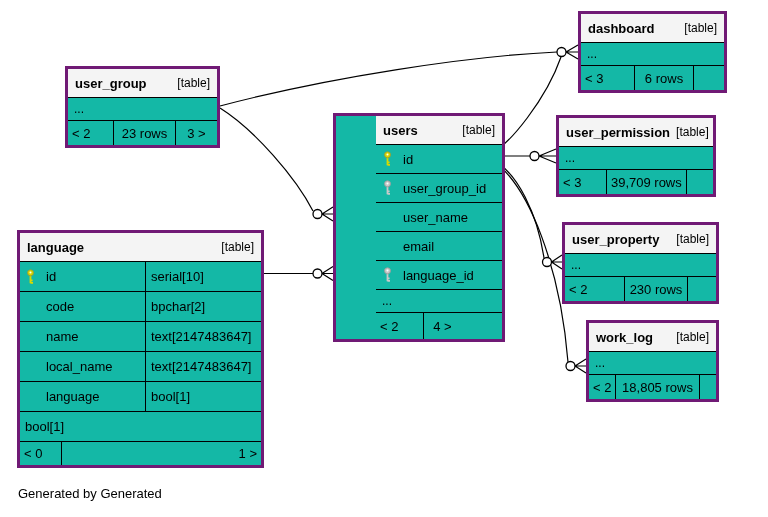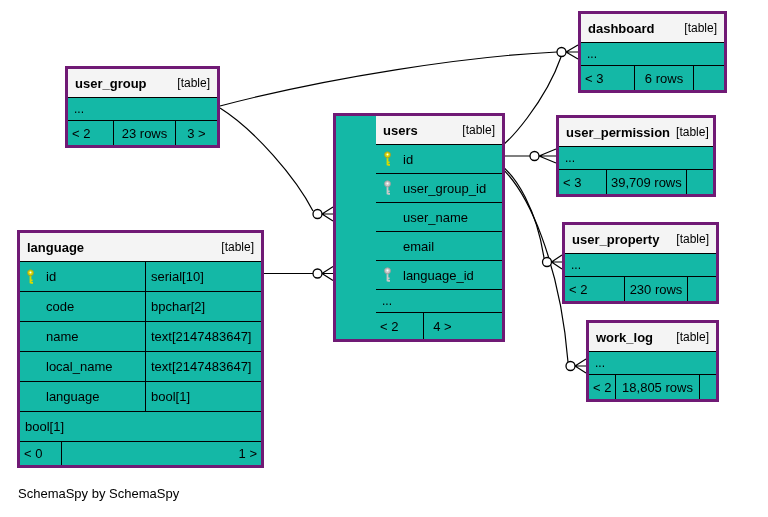--- a/index.html
+++ b/index.html
@@ -254,13 +254,13 @@
   </div>
   <div class="lrow">
     <div class="ltype">bool[1]</div>
   </div>
   <div class="ftr">
     <div class="al" style="width:42px">&lt; 0</div>
     <div class="ar grow">1 &gt;</div>
   </div>
 </div>
 
-<div id="note">SchemaSpy by SchemaSpy</div>
+<div id="note">Generated by Generated</div>
 
 </body></html>

